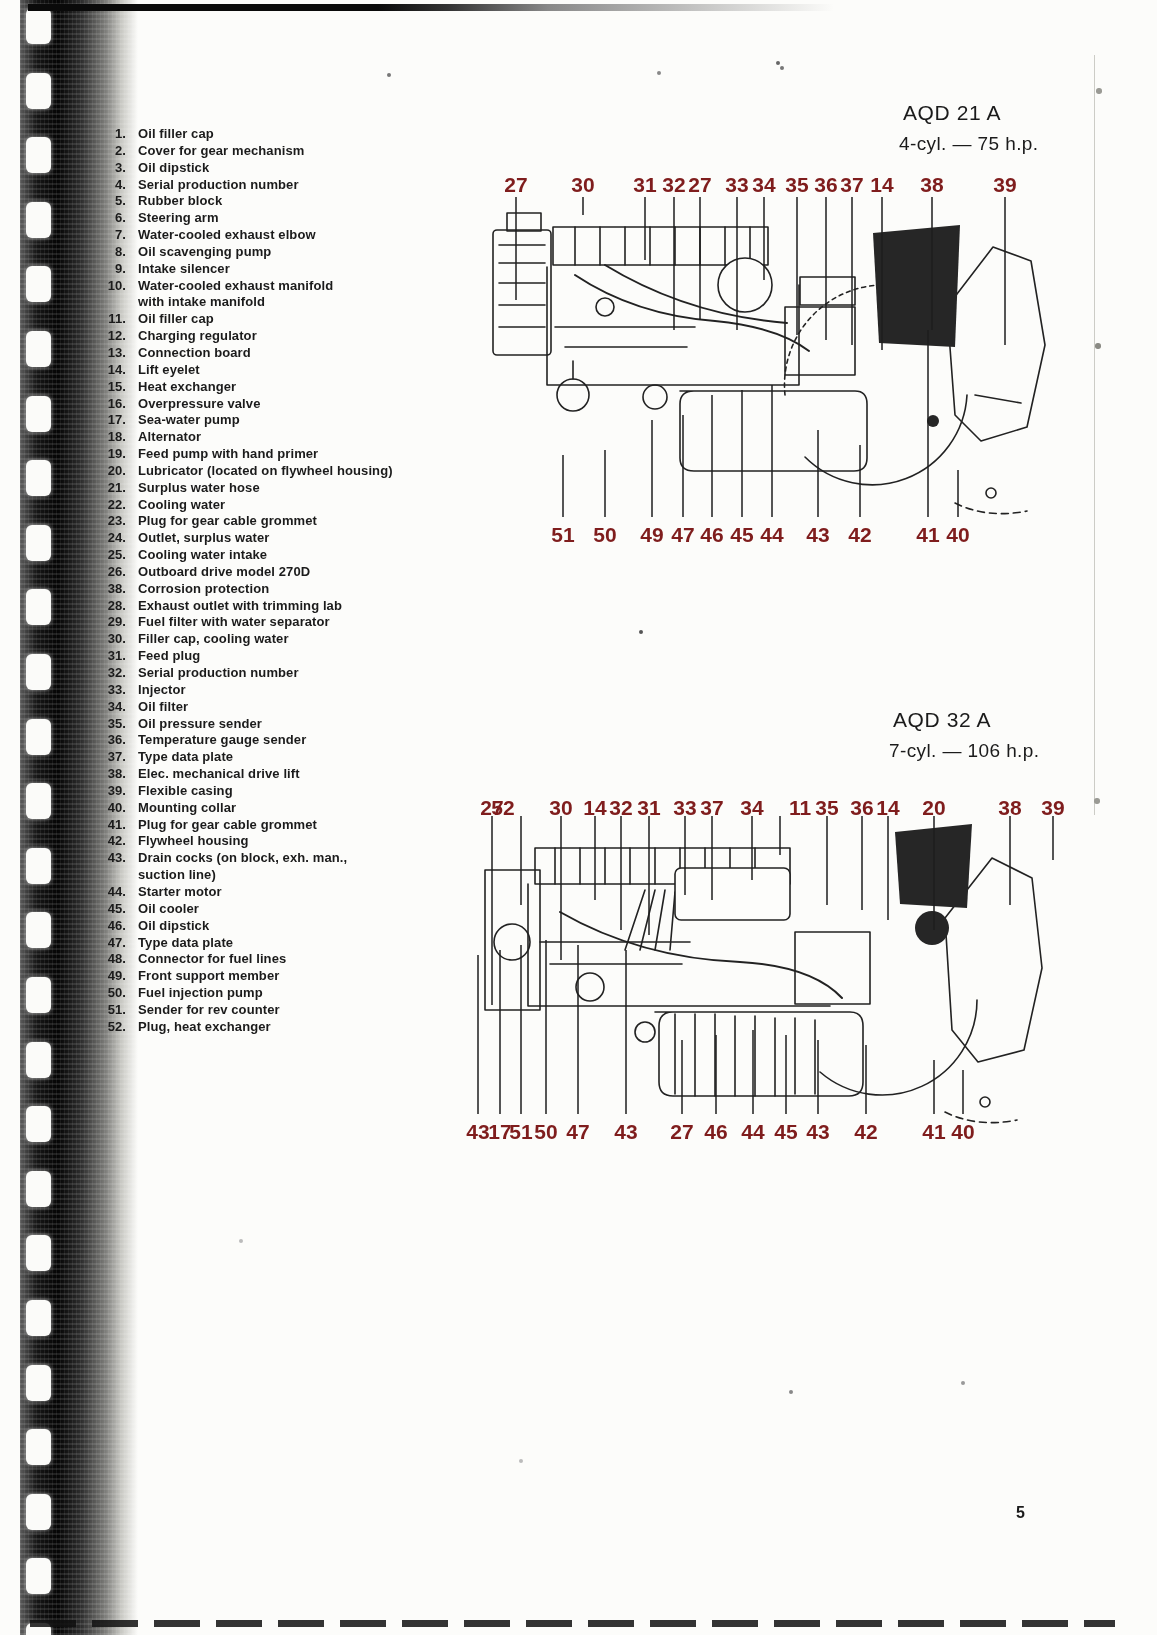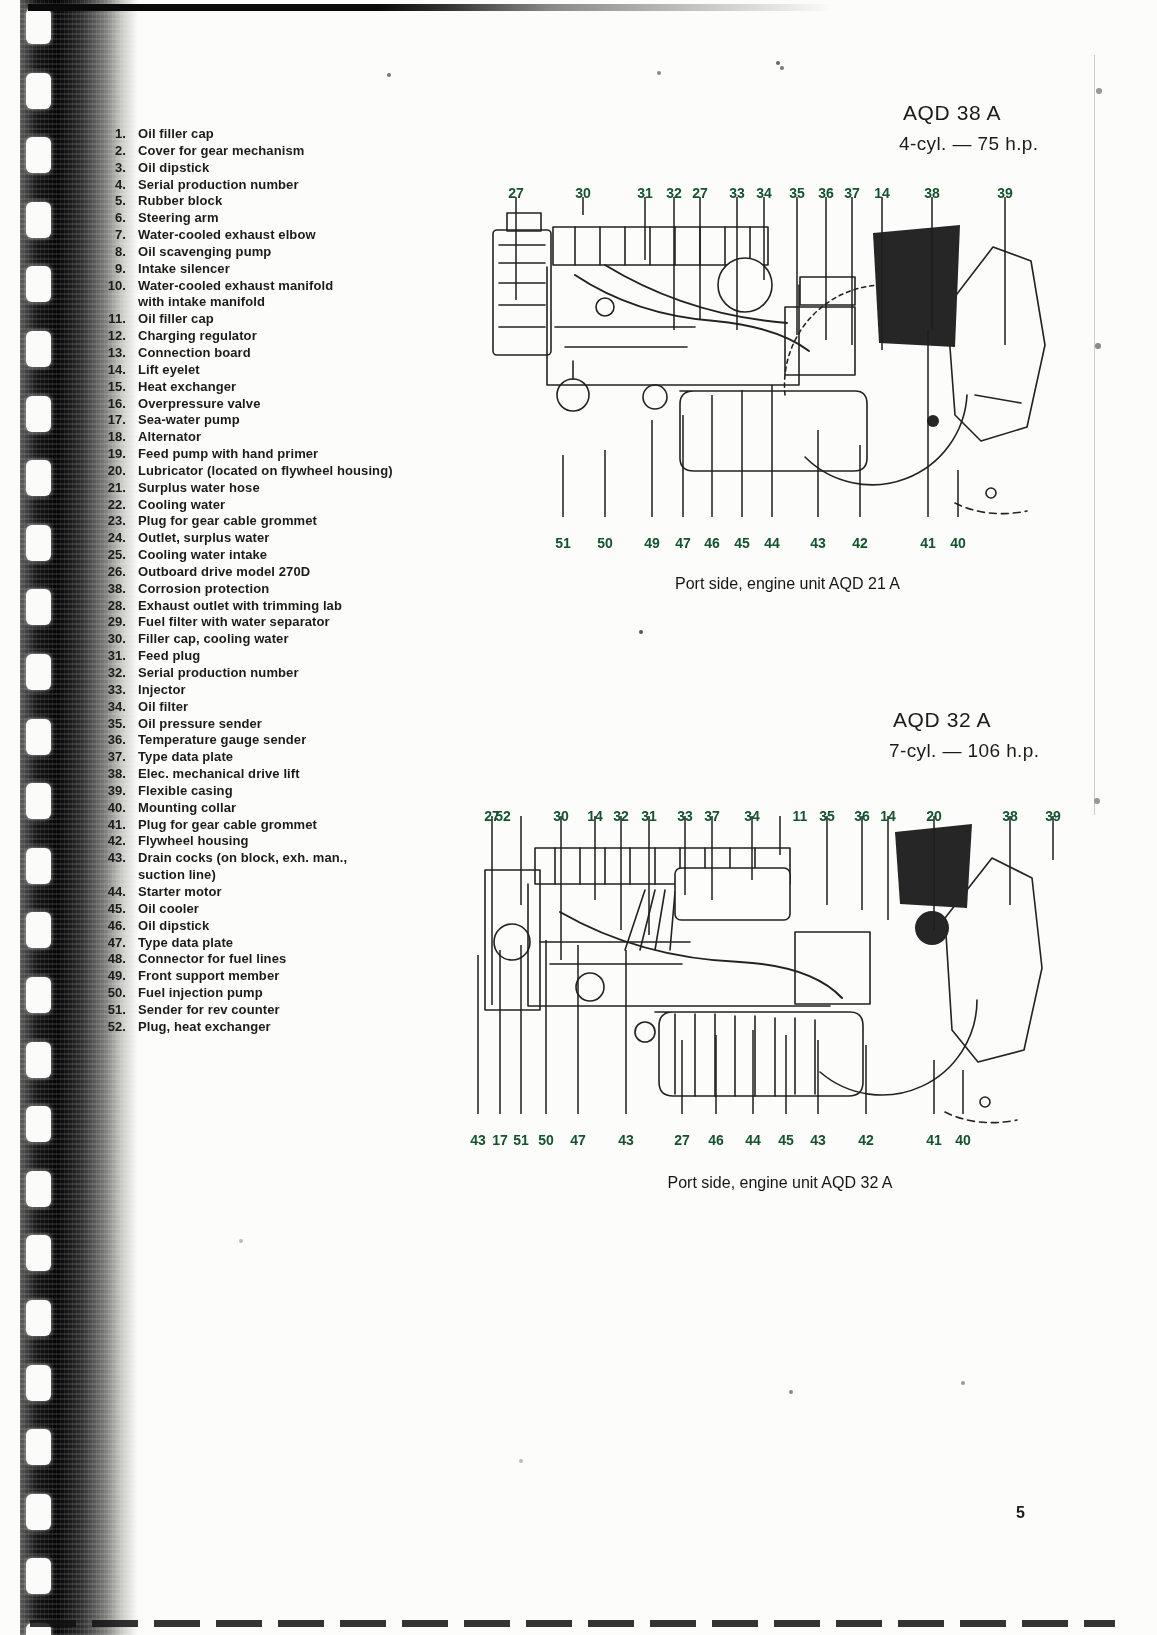--- a/index.html
+++ b/index.html
@@ -48,21 +48,21 @@
   .dg-title { position:absolute; font-size:21px; letter-spacing:.6px; font-weight:400; }
   .dg-sub   { position:absolute; font-size:19px; letter-spacing:.4px; font-weight:400; }
   .d1 .dg-title { left:448px; top:6px; }
   .d1 .dg-sub   { left:444px; top:38px; }
   .d2 .dg-title { left:453px; top:8px; }
   .d2 .dg-sub   { left:449px; top:40px; }
   .engine-svg { position:absolute; left:0; top:0; width:100%; height:100%; }
   .callout-row { position:absolute; left:0; width:100%; height:22px; }
   .callout {
     position:absolute; transform:translateX(-50%);
-    font-size:14px; font-weight:600; color:#14532d; white-space:nowrap;margin-top:12px;
+    font-size:21px; font-weight:600; color:#7f1d1d; white-space:nowrap;
   }
   .dg-caption { position:absolute; text-align:center; font-size:16px; font-weight:500; color:#161616; }
   .d1 .dg-caption { left:60px; top:480px; width:545px; }
   .d2 .dg-caption { left:70px; top:474px; width:540px; }
   .page-number { position:absolute; left:1016px; top:1504px; font-size:16px; font-weight:600; }
 </style>
 </head>
 <body>
 
 <div class="page">
@@ -313,21 +313,21 @@
         <span class="part-num">51.</span>
         <span class="part-label">Sender for rev counter</span>
       </div>
       <div class="part-item">
         <span class="part-num">52.</span>
         <span class="part-label">Plug, heat exchanger</span>
       </div>
     </div>
 
   <section class="diagram d1">
-    <div class="dg-title">AQD 38 A</div>
+    <div class="dg-title">AQD 21 A</div>
     <div class="dg-sub">4-cyl. — 75 h.p.</div>
 
     <svg class="engine-svg" id="svg-d1" viewBox="0 0 645 540">
       <g stroke="#222" fill="none" stroke-width="1.6" stroke-linejoin="round" stroke-linecap="round">
         <rect x="38" y="135" width="58" height="125" rx="4"></rect>
         <path d="M44 150 h46 M44 168 h46 M44 188 h46 M44 210 h46 M44 232 h46"></path>
         <rect x="52" y="118" width="34" height="18"></rect>
         <path d="M98 132 h215 v38 h-215 z"></path>
         <path d="M120 132 v38 M145 132 v38 M170 132 v38 M195 132 v38 M220 132 v38 M245 132 v38 M270 132 v38 M295 132 v38"></path>
         <path d="M92 172 v118 h252 v-100"></path>
@@ -403,21 +403,20 @@
         <span class="callout" style="left: 228px;">47</span>
         <span class="callout" style="left: 257px;">46</span>
         <span class="callout" style="left: 287px;">45</span>
         <span class="callout" style="left: 317px;">44</span>
         <span class="callout" style="left: 363px;">43</span>
         <span class="callout" style="left: 405px;">42</span>
         <span class="callout" style="left: 473px;">41</span>
         <span class="callout" style="left: 503px;">40</span>
       </div>
 
-    <div class="dg-caption">Port side, engine unit AQD 21 A</div>
   </section>
 
   <section class="diagram d2">
     <div class="dg-title">AQD 32 A</div>
     <div class="dg-sub">7-cyl. — 106 h.p.</div>
 
     <svg class="engine-svg" id="svg-d2" viewBox="0 0 660 530">
       <g stroke="#222" fill="none" stroke-width="1.6" stroke-linejoin="round" stroke-linecap="round">
         <path d="M45 170 h55 v140 h-55 z"></path>
         <circle cx="72" cy="242" r="18"></circle>
@@ -504,17 +503,16 @@
         <span class="callout" style="left: 242px;">27</span>
         <span class="callout" style="left: 276px;">46</span>
         <span class="callout" style="left: 313px;">44</span>
         <span class="callout" style="left: 346px;">45</span>
         <span class="callout" style="left: 378px;">43</span>
         <span class="callout" style="left: 426px;">42</span>
         <span class="callout" style="left: 494px;">41</span>
         <span class="callout" style="left: 523px;">40</span>
       </div>
 
-    <div class="dg-caption">Port side, engine unit AQD 32 A</div>
   </section>
 
   <div class="page-number">5</div>
 </div>
 
 </body></html>

